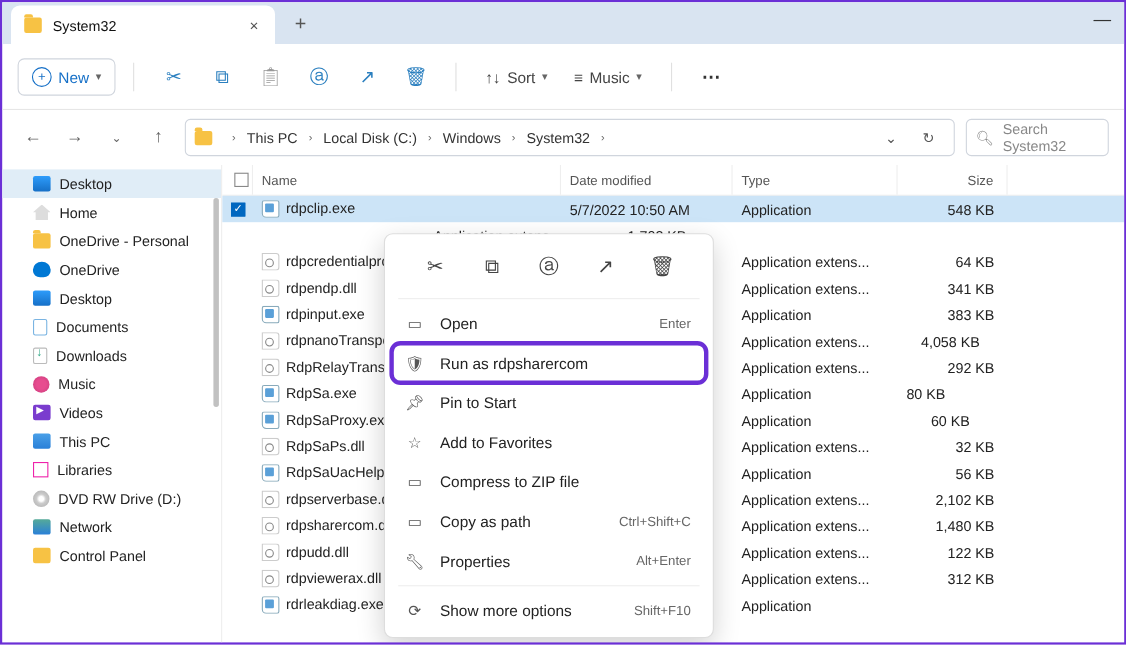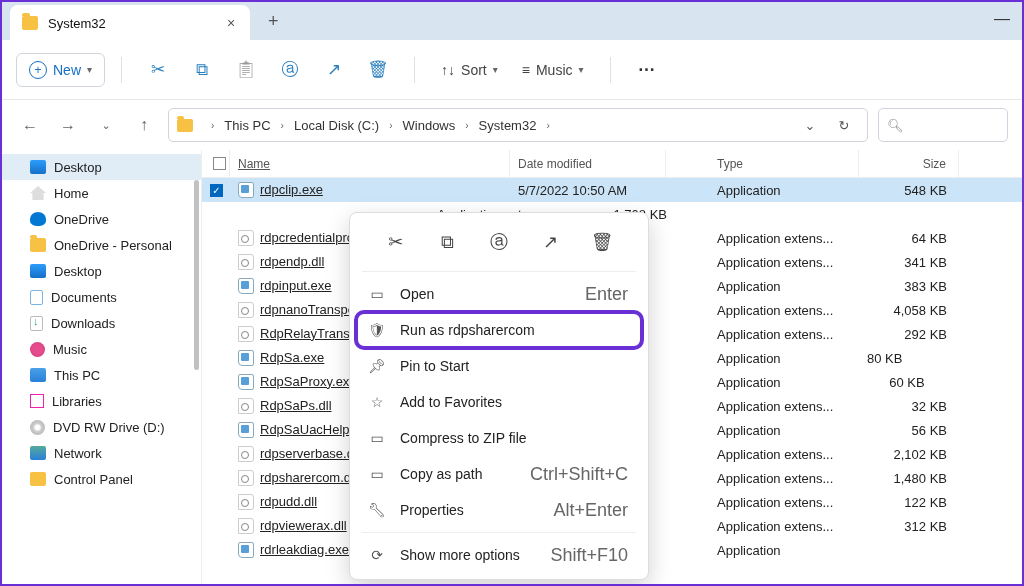--- a/index.html
+++ b/index.html
@@ -61,44 +61,44 @@
 .ico-lib { width: 14px; height: 14px; border: 1px solid #e2a; background: #fff; }
 .ico-dvd { width: 15px; height: 15px; border-radius: 50%; background: radial-gradient(#fff 20%, #ccc 40%, #aaa); }
 .ico-net { background: linear-gradient(#5a9, #2a80d8); border-radius: 2px; }
 .ico-control { background: #f7c244; border-radius: 2px; }
 
 
 .filelist { flex: 1; overflow: hidden; position: relative; }
 .fl-head { display: flex; height: 28px; align-items: center; font-size: 12px; color: #555; border-bottom: 1px solid #eee; }
 .fl-head .col { padding-left: 8px; border-right: 1px solid #eee; height: 100%; display: flex; align-items: center; }
 .col-check { width: 28px; justify-content: center; }
-.col-name { width: 280px; text-decoration: underline; }
+.col-name { width: 280px; }
 .col-date { width: 156px; }
-.col-type { width: 150px; margin-left: 43px; }
+.col-type { width: 150px; }
 .col-size { width: 100px; justify-content: flex-end; padding-right: 12px; }
 .fl-row { display: flex; height: 24px; align-items: center; font-size: 13px; color: #222; }
 .fl-row.sel { background: #cce4f7; }
 .fl-row .col { padding-left: 8px; overflow: hidden; white-space: nowrap; text-overflow: ellipsis; }
 .file-ico { width: 16px; height: 16px; display: inline-block; vertical-align: middle; margin-right: 6px; flex-shrink: 0; }
 .ico-exe { background: #fff; border: 1px solid #8ab; position: relative; border-radius: 2px 2px 2px 4px; }
 .ico-exe::after { content: ''; position: absolute; left: 2px; top: 2px; width: 8px; height: 8px; background: #5aa0d8; border-radius: 1px; }
 .ico-dll { background: #fff; border: 1px solid #ccc; position: relative; border-radius: 0 3px 3px 0; }
 .ico-dll::after { content: ''; position: absolute; left: 2px; top: 4px; width: 6px; height: 6px; border: 1.5px solid #888; border-radius: 50%; }
 .checkbox { width: 13px; height: 13px; border: 1px solid #888; }
 .checkbox.checked { background: #0067c0; border-color: #0067c0; color: #fff; display: flex; align-items: center; justify-content: center; font-size: 10px; }
 
 
 .ctx { position: absolute; left: 347px; top: 210px; width: 300px; background: #fff; border: 1px solid #ddd; border-radius: 8px; box-shadow: 0 8px 24px rgba(0,0,0,0.18); padding: 6px; z-index: 100; }
 .ctx-icons { display: flex; justify-content: space-around; padding: 6px 14px 8px; }
 .ctx-ico { width: 34px; height: 34px; display: flex; align-items: center; justify-content: center; color: #444; font-size: 18px; cursor: pointer; border-radius: 4px; }
 .ctx-sep { height: 1px; background: #eee; margin: 4px 6px; }
 .ctx-item { height: 36px; display: flex; align-items: center; padding: 0 12px; gap: 14px; font-size: 14px; color: #222; cursor: pointer; border-radius: 4px; position: relative; }
 .ctx-item.highlight { outline: 4px solid #6b2fd6; outline-offset: -2px; border-radius: 8px; }
 .ctx-iconbox { width: 18px; height: 18px; display: flex; align-items: center; justify-content: center; color: #555; }
-.ctx-short { position: absolute; right: 14px; font-size: 18px; color: #666; }
+.ctx-short { position: absolute; right: 14px; font-size: 12px; color: #666; }
 </style>
 </head>
 <body>
 
 <div class="titlebar">
   <div class="tab">
     <span class="folder-icon"></span>
     <span class="tab-title">System32</span>
     <span class="tab-close">×</span>
   </div>
@@ -151,56 +151,61 @@
     <span class="crumb">Windows</span>
     <span class="crumbsep">›</span>
     <span class="crumb">System32</span>
     <span class="crumbsep">›</span>
     <span class="addr-spacer"></span>
     <span class="addr-ctrl">⌄</span>
     <span class="addr-ctrl">↻</span>
   </div>
   <div class="searchbox">
     <span>🔍︎</span>
+    <span>Search System32</span>
   </div>
 </div>
 
 <div class="main">
   <div class="sidebar" id="sidebar">
       <div class="sb-item active">
         <span class="sb-icon ico-desktop"></span>
         <span>Desktop</span>
       </div>
       <div class="sb-item">
         <span class="sb-icon ico-home"></span>
         <span>Home</span>
       </div>
       <div class="sb-item">
+        <span class="sb-icon ico-folder"></span>
+        <span>OneDrive - Personal</span>
+      </div>
+      <div class="sb-item">
         <span class="sb-icon ico-onedrive"></span>
         <span>OneDrive</span>
       </div>
       <div class="sb-item">
-        <span class="sb-icon ico-folder"></span>
-        <span>OneDrive - Personal</span>
-      </div>
-      <div class="sb-item">
         <span class="sb-icon ico-desktop"></span>
         <span>Desktop</span>
       </div>
       <div class="sb-item">
         <span class="sb-icon ico-docs"></span>
         <span>Documents</span>
       </div>
       <div class="sb-item">
         <span class="sb-icon ico-download"></span>
         <span>Downloads</span>
       </div>
       <div class="sb-item">
         <span class="sb-icon ico-music"></span>
         <span>Music</span>
+      </div>
+      <div class="sb-item">
+        <span class="sb-icon ico-video"></span>
+        <span>Videos</span>
       </div>
       <div class="sb-item">
         <span class="sb-icon ico-pc"></span>
         <span>This PC</span>
       </div>
       <div class="sb-item">
         <span class="sb-icon ico-lib"></span>
         <span>Libraries</span>
       </div>
       <div class="sb-item">
@@ -261,21 +266,21 @@
     <div class="col col-name"><span class="file-ico ico-exe"></span>rdpinput.exe</div>
     <div class="col col-date"></div>
     <div class="col col-type">Application</div>
     <div class="col col-size" style="text-align:right;padding-right:12px">383 KB</div>
         </div>
         <div class="fl-row">
     <div class="col col-check"></div>
     <div class="col col-name"><span class="file-ico ico-dll"></span>rdpnanoTransport.dll</div>
     <div class="col col-date"></div>
     <div class="col col-type">Application extens...</div>
-    <div class="col col-size" style="text-align:right;padding-right:12px">4,058 KB</div>
+    <div class="col col-size" style="text-align:center;padding-right:12px">4,058 KB</div>
         </div>
         <div class="fl-row">
     <div class="col col-check"></div>
     <div class="col col-name"><span class="file-ico ico-dll"></span>RdpRelayTransport.dll</div>
     <div class="col col-date"></div>
     <div class="col col-type">Application extens...</div>
     <div class="col col-size" style="text-align:right;padding-right:12px">292 KB</div>
         </div>
         <div class="fl-row">
     <div class="col col-check"></div>

